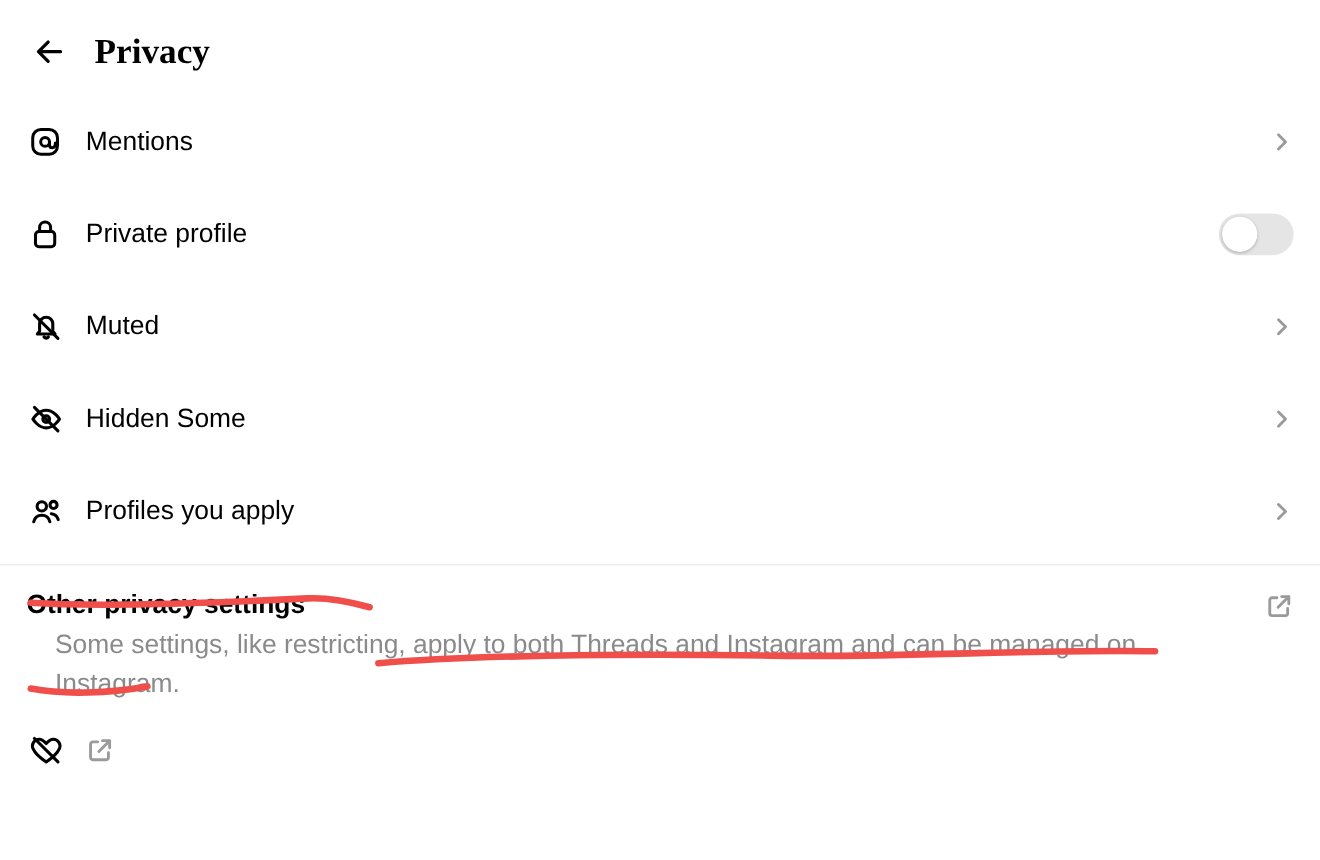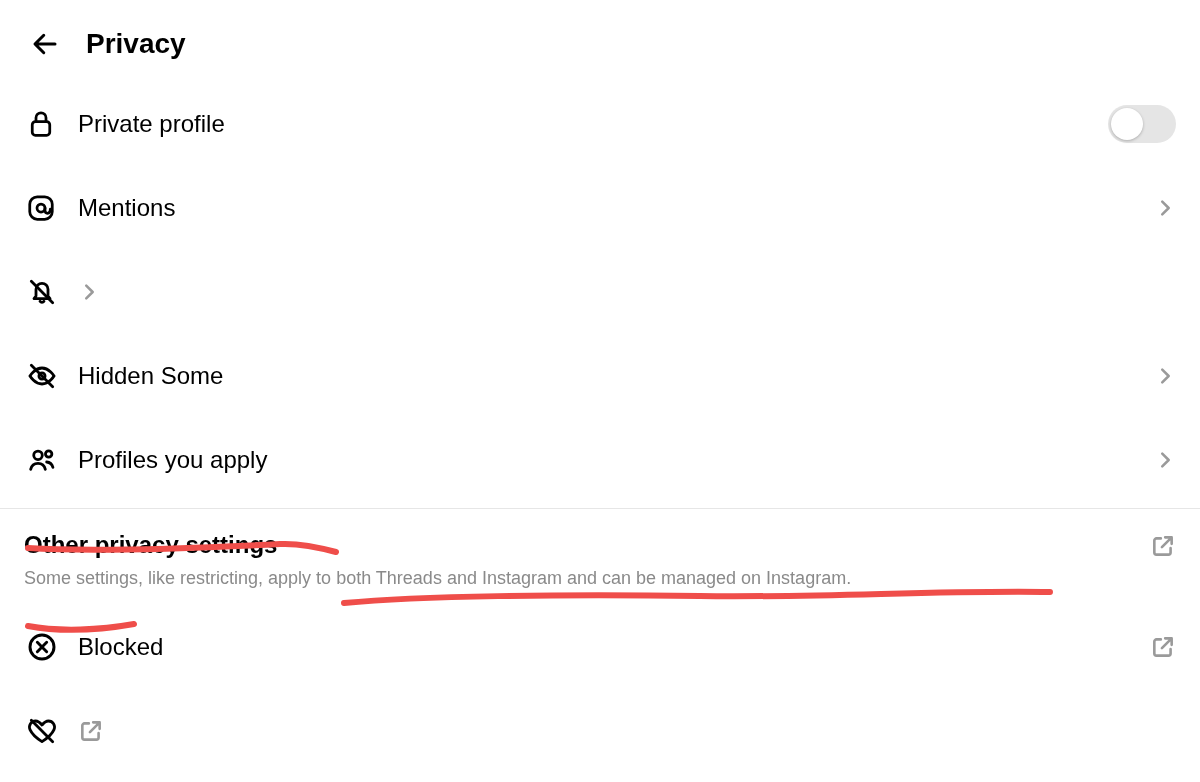--- a/index.html
+++ b/index.html
@@ -1,28 +1,28 @@
 <!DOCTYPE html>
 <html><head>
 <meta charset="utf-8">
 <style>
   * { box-sizing: border-box; margin: 0; padding: 0; }
   html, body { width: 1200px; height: 782px; background: #fff; font-family: -apple-system, "Helvetica Neue", Arial, sans-serif; color: #000; }
   .header { display: flex; align-items: center; padding: 28px 24px 22px 30px; gap: 26px; }
-  .header-title { font-size: 28px; font-weight: 700; }
+  .header-title { font-size: 32px; font-weight: 700; font-family: Liberation Serif, serif; }
   .row { display: flex; align-items: center; padding: 0 24px 0 26px; height: 84px; }
   .row .icon-slot { width: 52px; display:flex; align-items:center; }
   .row .label { font-size: 24px; flex: 1; }
   .row .trailing { display:flex; align-items:center; }
   .chev { color: #9a9a9a; }
   .divider { height: 1px; background: #e6e6e6; margin-top: 6px; }
   .section-head { padding: 22px 24px 0 24px; display:flex; align-items:flex-start; }
   .section-head .texts { flex: 1; }
   .section-title { font-size: 24px; font-weight: 700; margin-bottom: 6px; }
-  .section-desc { font-size: 18px; color: #8a8a8a; line-height: 1.45; max-width: 1000px; }
+  .section-desc { font-size: 24px; color: #8a8a8a; line-height: 1.45; max-width: 1000px; margin-left: 26px; }
   .section-head .ext { margin-left: 10px; margin-top: 2px; }
   .toggle { width: 68px; height: 38px; background: #e5e5e5; border-radius: 20px; position: relative; }
   .toggle-knob { position: absolute; left: 3px; top: 3px; width: 32px; height: 32px; background: #fff; border-radius: 50%; box-shadow: 0 1px 3px rgba(0,0,0,0.25); }
   svg { display:block; }
 
   
   .annot { position: absolute; pointer-events: none; }
   .annot path { stroke: #ef4e4a; stroke-width: 6; fill: none; stroke-linecap: round; stroke-linejoin: round; }
   .wrap { position: relative; width: 1200px; }
 </style>
@@ -35,56 +35,57 @@
     <svg width="30" height="30" viewBox="0 0 24 24">
           <path d="M20 12H5M11 5l-7 7 7 7" stroke="#000" stroke-width="2.4" fill="none" stroke-linecap="round" stroke-linejoin="round"></path>
         </svg>
   </span>
   <span class="header-title">Privacy</span>
 </div>
 
 <div class="row">
   <span class="icon-slot">
     <svg width="30" height="30" viewBox="0 0 24 24">
-          <rect x="5" y="10" width="14" height="11" rx="2.5" stroke="#000" stroke-width="2.2" fill="none"></rect>
-          <path d="M8 10V7a4 4 0 0 1 8 0v3" stroke="#000" stroke-width="2.2" fill="none"></path>
-        </svg>
-  </span>
-  <span class="label">Private profile</span>
-  <span class="trailing">
-    <span class="toggle">
-      <span class="toggle-knob"></span>
-    </span>
-  </span>
-</div>
-
-<div class="row">
-  <span class="icon-slot">
-    <svg width="30" height="30" viewBox="0 0 24 24">
           <rect x="3" y="3" width="18" height="18" rx="6" stroke="#000" stroke-width="2.2" fill="none"></rect>
           <circle cx="12" cy="12" r="3.2" stroke="#000" stroke-width="2.2" fill="none"></circle>
           <path d="M15.2 12v2c0 1.3.9 2.2 2 2.2 1.5 0 2.3-1.4 2.3-3.4" stroke="#000" stroke-width="2.2" fill="none" stroke-linecap="round"></path>
         </svg>
   </span>
   <span class="label">Mentions</span>
   <span class="trailing chev">
     <svg width="22" height="22" viewBox="0 0 24 24">
           <path d="M9 5l7 7-7 7" stroke="#9a9a9a" stroke-width="2.8" fill="none" stroke-linecap="round" stroke-linejoin="round"></path>
         </svg>
   </span>
 </div>
 
 <div class="row">
   <span class="icon-slot">
+    <svg width="30" height="30" viewBox="0 0 24 24">
+          <rect x="5" y="10" width="14" height="11" rx="2.5" stroke="#000" stroke-width="2.2" fill="none"></rect>
+          <path d="M8 10V7a4 4 0 0 1 8 0v3" stroke="#000" stroke-width="2.2" fill="none"></path>
+        </svg>
+  </span>
+  <span class="label">Private profile</span>
+  <span class="trailing">
+    <span class="toggle">
+      <span class="toggle-knob"></span>
+    </span>
+  </span>
+</div>
+
+<div class="row">
+  <span class="icon-slot">
     <svg width="32" height="32" viewBox="0 0 24 24">
           <path d="M6 17h12l-1.5-2V10a4.5 4.5 0 0 0-9 0v5L6 17z" stroke="#000" stroke-width="2.1" fill="none" stroke-linejoin="round"></path>
           <path d="M10.5 19a1.8 1.8 0 0 0 3 0" stroke="#000" stroke-width="2.1" fill="none" stroke-linecap="round"></path>
           <path d="M4 4l16 16" stroke="#000" stroke-width="2.1" stroke-linecap="round"></path>
         </svg>
   </span>
+  <span class="label">Muted</span>
   <span class="trailing chev">
     <svg width="22" height="22" viewBox="0 0 24 24">
           <path d="M9 5l7 7-7 7" stroke="#9a9a9a" stroke-width="2.8" fill="none" stroke-linecap="round" stroke-linejoin="round"></path>
         </svg>
   </span>
 </div>
 
 <div class="row">
   <span class="icon-slot">
     <svg width="32" height="32" viewBox="0 0 24 24">
@@ -126,35 +127,20 @@
     <div class="section-desc">Some settings, like restricting, apply to both Threads and Instagram and can be managed on Instagram.</div>
   </div>
   <span class="ext">
     <svg width="26" height="26" viewBox="0 0 24 24">
           <path d="M10 5H6a2 2 0 0 0-2 2v11a2 2 0 0 0 2 2h11a2 2 0 0 0 2-2v-4" stroke="#9a9a9a" stroke-width="2.4" fill="none" stroke-linecap="round"></path>
           <path d="M14 4h6v6M20 4l-9 9" stroke="#9a9a9a" stroke-width="2.4" fill="none" stroke-linecap="round" stroke-linejoin="round"></path>
         </svg>
   </span>
 </div>
 
-<div class="row" style="margin-top:14px">
-  <span class="icon-slot">
-    <svg width="32" height="32" viewBox="0 0 24 24">
-          <circle cx="12" cy="12" r="9" stroke="#000" stroke-width="2.2" fill="none"></circle>
-          <path d="M8.5 8.5l7 7M15.5 8.5l-7 7" stroke="#000" stroke-width="2.2" stroke-linecap="round"></path>
-        </svg>
-  </span>
-  <span class="label">Blocked</span>
-  <span class="trailing">
-    <svg width="26" height="26" viewBox="0 0 24 24">
-          <path d="M10 5H6a2 2 0 0 0-2 2v11a2 2 0 0 0 2 2h11a2 2 0 0 0 2-2v-4" stroke="#9a9a9a" stroke-width="2.4" fill="none" stroke-linecap="round"></path>
-          <path d="M14 4h6v6M20 4l-9 9" stroke="#9a9a9a" stroke-width="2.4" fill="none" stroke-linecap="round" stroke-linejoin="round"></path>
-        </svg>
-  </span>
-</div>
 
 <div class="row">
   <span class="icon-slot">
     <svg width="32" height="32" viewBox="0 0 24 24">
           <path d="M12 20s-7-4.5-9-9c-1.3-3 .8-6.5 4.2-6.5 2 0 3.3 1.2 4.8 3 1.5-1.8 2.8-3 4.8-3 3.4 0 5.5 3.5 4.2 6.5-2 4.5-9 9-9 9z" stroke="#000" stroke-width="2.1" fill="none" stroke-linejoin="round"></path>
           <path d="M4 4l16 16" stroke="#000" stroke-width="2.1" stroke-linecap="round"></path>
         </svg>
   </span>
   <span class="trailing">
     <svg width="26" height="26" viewBox="0 0 24 24">

